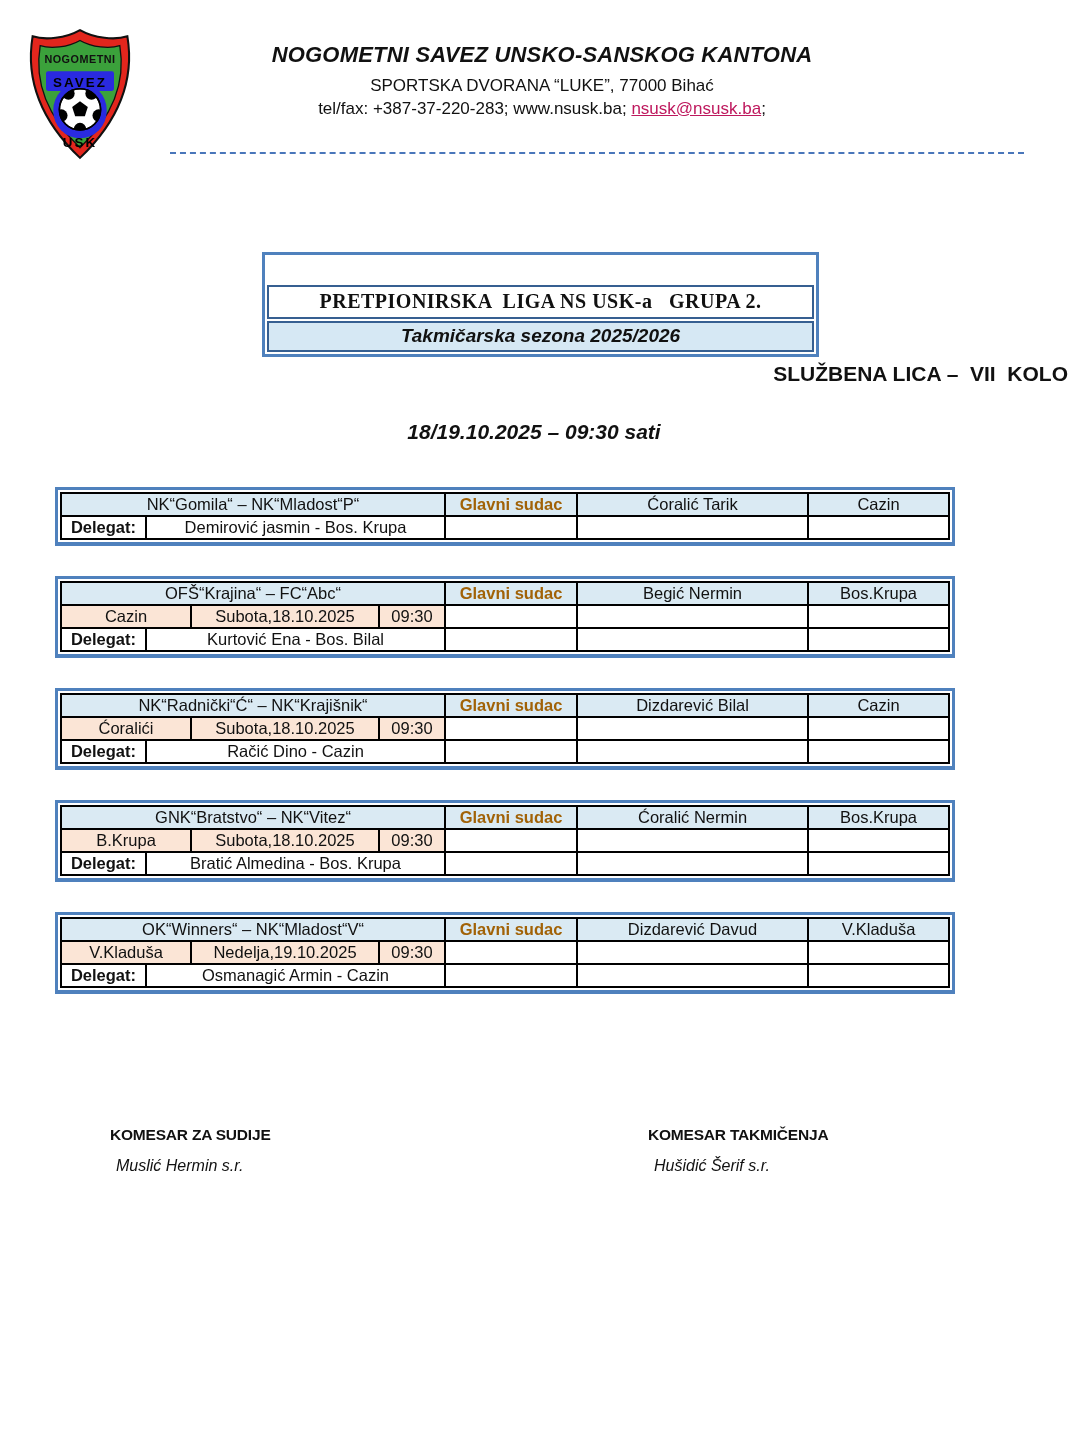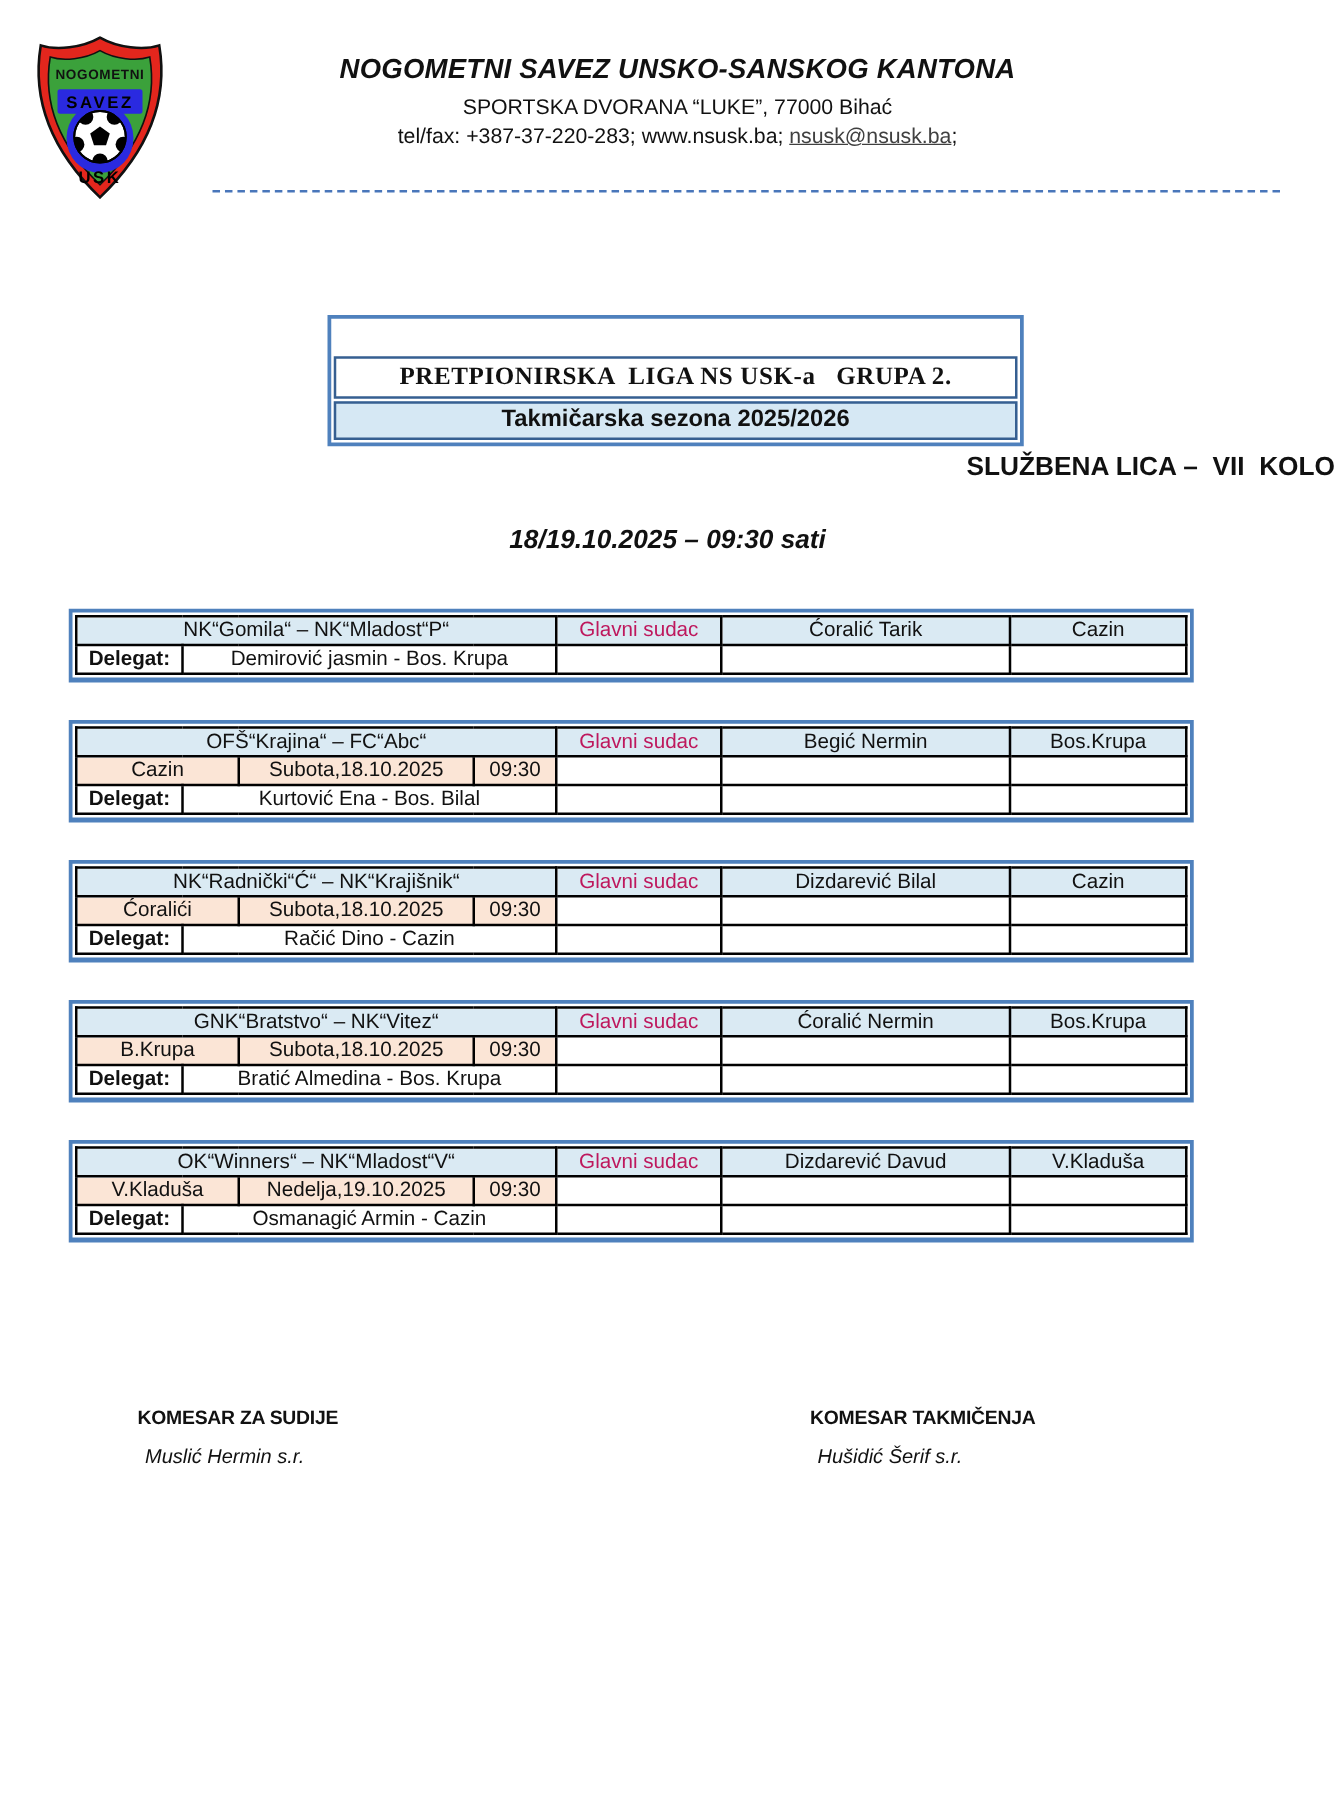--- a/index.html
+++ b/index.html
@@ -13,35 +13,35 @@
     color:#111;
     overflow:hidden;
   }
 
   
   .crest { position:absolute; left:18px; top:26px; width:124px; height:136px; }
   .org-block { position:absolute; left:0; right:0; top:42px; text-align:center;padding-left:16px; }
   .org-name { font-size:22px; font-weight:bold; font-style:italic; letter-spacing:.2px; }
   .org-address { font-size:17px; margin-top:8px; }
   .org-contact { font-size:17px; margin-top:3px; }
-  .email-link { color:#404040; text-decoration:underline; }
+  .email-link { color:#be185d; text-decoration:underline; }
   .dashed-sep {
     position:absolute; left:170px; top:152px; width:854px; height:0;
     border-top:2px dashed #4976ba;
   }
 
   
   .title-box {
     position:absolute; left:262px; top:252px; width:557px;
     border:3px solid #4f81bd; padding:2px; background:#fff;
   }
   .title-row { border:2px solid #365f91; text-align:center; white-space:pre-wrap;margin-top:28px; }
   .title-row1 { background:#ffffff; font-family:"Liberation Serif", serif;
     font-weight:bold; font-size:20px; padding:3px 0 4px; letter-spacing:.5px; }
-  .title-row2 { background:#d6e8f4; font-weight:bold; 
+  .title-row2 { background:#d6e8f4; font-weight:bold; font-style:italic;
     font-size:19px; padding:2px 0 3px; margin-top:2px; }
 
   
   .doc-heading {
     position:absolute; left:0; right:0; top:362px; text-align:right;
     font-size:21px; font-weight:bold; white-space:pre-wrap;
   }
   .doc-subheading {
     position:absolute; left:0; right:0; top:420px; text-align:center;
     font-size:21px; font-weight:bold; font-style:italic; white-space:pre-wrap;
@@ -53,21 +53,21 @@
     border:3px solid #4f81bd; border-bottom-width:4px;
     padding:2px; background:#fff; margin-bottom:30px;
   }
   table.match { width:100%; border-collapse:collapse; table-layout:fixed; }
   table.match td {
     border:2px solid #000; height:23px; font-size:16.5px;
     text-align:center; vertical-align:middle; padding:1px 3px;
     overflow:hidden; white-space:nowrap;
   }
   td.cell-head { background:#daeaf3; }
-  td.cell-sudac { background:#daeaf3; color:#be185d; font-weight:normal; }
+  td.cell-sudac { background:#daeaf3; color:#a16207; font-weight:bold; }
   td.cell-peach { background:#fbe5d6; }
   td.cell-delegat { font-weight:bold; }
 
   
   .sig { position:absolute; top:1126px; }
   .sig-left { left:110px; }
   .sig-right { left:648px; }
   .sig-title { font-size:15.5px; font-weight:bold; letter-spacing:-.2px; }
   .sig-name { font-size:16px; font-style:italic; margin-top:13px; padding-left:6px; }
 </style>

